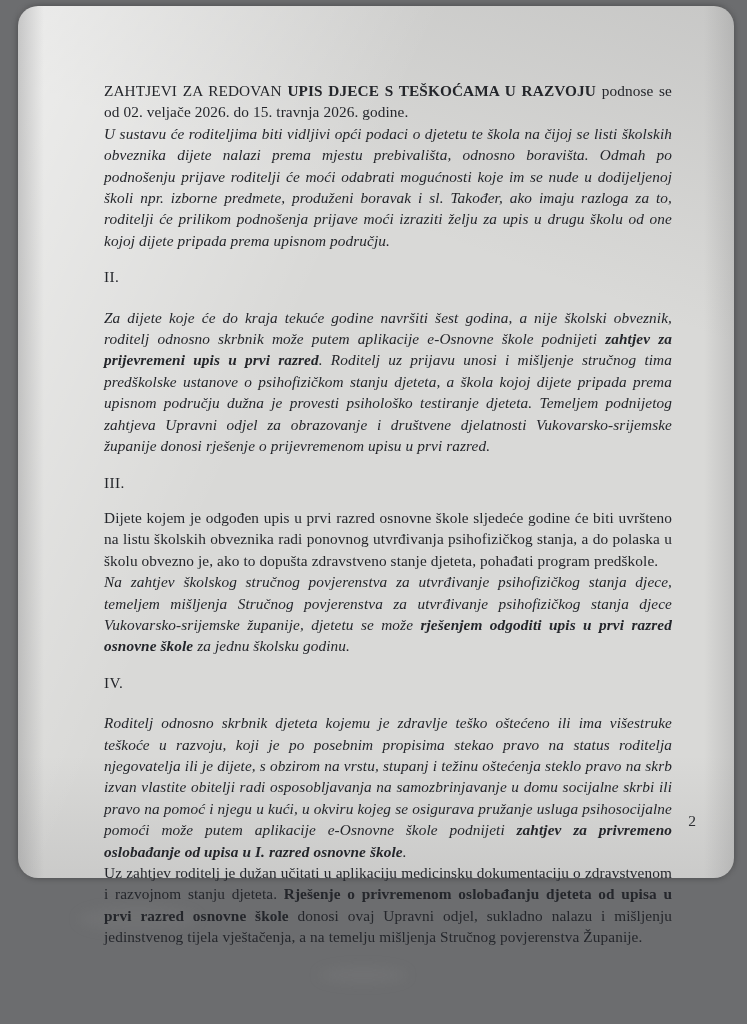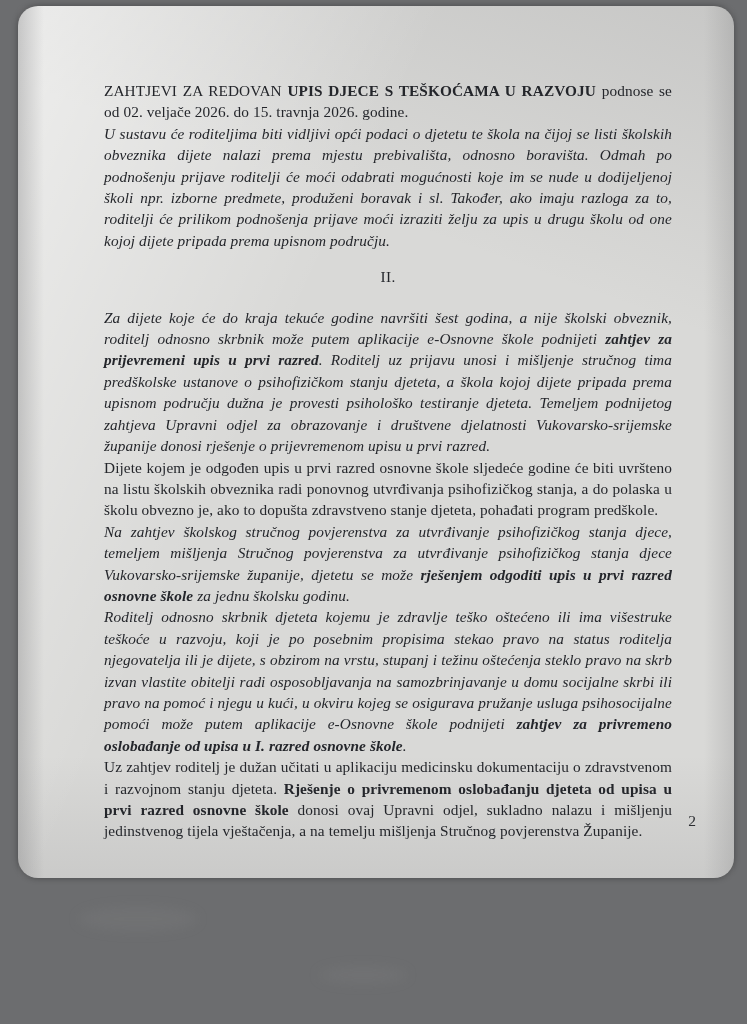--- a/index.html
+++ b/index.html
@@ -59,21 +59,21 @@
   p.para + p.para {
     margin-top: 0;
   }
   p.gap {
     margin-top: 19px;
     font-style: italic;
   }
   .b { font-weight: bold; }
 
   .section-num {
-    text-align: center;
+    text-align: left;
     font-size: 15.3px;
     line-height: 21.4px;
     color: #24262b;
     margin: 15px 0 14px 0;
     letter-spacing: 0.4px;
   }
 
   #page-number {
     position: absolute;
     right: 38px;
@@ -98,20 +98,22 @@
 
   <div class="blob" style="left:60px; top:900px; width:120px; height:26px;"></div>
   <div class="blob" style="left:300px; top:960px; width:90px; height:18px;"></div>
 
   <div id="text-body">
 
   <p class="para"><span>ZAHTJEVI ZA REDOVAN </span><span class="b">UPIS DJECE S TEŠKOĆAMA U RAZVOJU</span><span> podnose se od 02. veljače 2026. do 15. travnja 2026. godine.</span></p>
       <p class="para gap"><span>U sustavu će roditeljima biti vidljivi opći podaci o djetetu te škola na čijoj se listi školskih obveznika dijete nalazi prema mjestu prebivališta, odnosno boravišta. Odmah po podnošenju prijave roditelji će moći odabrati mogućnosti koje im se nude u dodijeljenoj školi npr. izborne predmete, produženi boravak i sl. Također, ako imaju razloga za to, roditelji će prilikom podnošenja prijave moći izraziti želju za upis u drugu školu od one kojoj dijete pripada prema upisnom području.</span></p>
       <div class="section-num">II.</div>
       <p class="para gap"><span>Za dijete koje će do kraja tekuće godine navršiti šest godina, a nije školski obveznik, roditelj odnosno skrbnik može putem aplikacije e-Osnovne škole podnijeti </span><span class="b">zahtjev za prijevremeni upis u prvi razred</span><span>. Roditelj uz prijavu unosi i mišljenje stručnog tima predškolske ustanove o psihofizičkom stanju djeteta, a škola kojoj dijete pripada prema upisnom području dužna je provesti psihološko testiranje djeteta. Temeljem podnijetog zahtjeva Upravni odjel za obrazovanje i društvene djelatnosti Vukovarsko-srijemske županije donosi rješenje o prijevremenom upisu u prvi razred.</span></p>
+      <div class="section-num">III.</div>
       <p class="para"><span>Dijete kojem je odgođen upis u prvi razred osnovne škole sljedeće godine će biti uvršteno na listu školskih obveznika radi ponovnog utvrđivanja psihofizičkog stanja, a do polaska u školu obvezno je, ako to dopušta zdravstveno stanje djeteta, pohađati program predškole.</span></p>
       <p class="para gap"><span>Na zahtjev školskog stručnog povjerenstva za utvrđivanje psihofizičkog stanja djece, temeljem mišljenja Stručnog povjerenstva za utvrđivanje psihofizičkog stanja djece Vukovarsko-srijemske županije, djetetu se može </span><span class="b">rješenjem odgoditi upis u prvi razred osnovne škole</span><span> za jednu školsku godinu.</span></p>
+      <div class="section-num">IV.</div>
       <p class="para gap"><span>Roditelj odnosno skrbnik djeteta kojemu je zdravlje teško oštećeno ili ima višestruke teškoće u razvoju, koji je po posebnim propisima stekao pravo na status roditelja njegovatelja ili je dijete, s obzirom na vrstu, stupanj i težinu oštećenja steklo pravo na skrb izvan vlastite obitelji radi osposobljavanja na samozbrinjavanje u domu socijalne skrbi ili pravo na pomoć i njegu u kući, u okviru kojeg se osigurava pružanje usluga psihosocijalne pomoći može putem aplikacije e-Osnovne škole podnijeti </span><span class="b">zahtjev za privremeno oslobađanje od upisa u I. razred osnovne škole</span><span>.</span></p>
       <p class="para"><span>Uz zahtjev roditelj je dužan učitati u aplikaciju medicinsku dokumentaciju o zdravstvenom i razvojnom stanju djeteta. </span><span class="b">Rješenje o privremenom oslobađanju djeteta od upisa u prvi razred osnovne škole</span><span> donosi ovaj Upravni odjel, sukladno nalazu i mišljenju jedinstvenog tijela vještačenja, a na temelju mišljenja Stručnog povjerenstva Županije.</span></p>
     </div>
 
   <div id="page-number">2</div>
 </div>
 
 </body></html>

